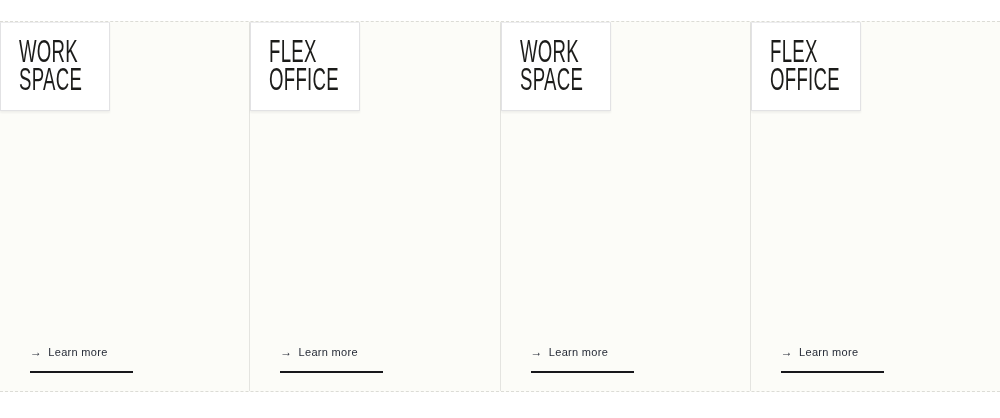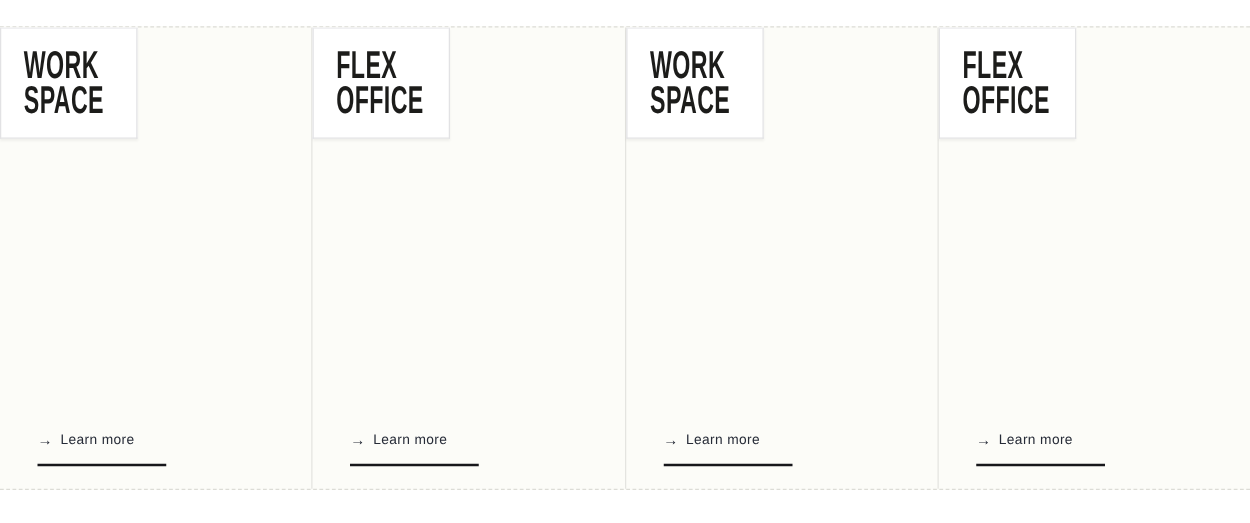--- a/index.html
+++ b/index.html
@@ -38,21 +38,21 @@
     background: #ffffff;
     border: 1px solid #e2e2e4;
     border-top-color: #ececee;
     box-shadow: 0 2px 2px rgba(0,0,0,0.05);
     padding: 15px 0 0 18px;
     overflow: hidden;
   }
   .card-title {
     font-size: 31px;
     line-height: 28px;
-    font-weight: 700;
+    font-weight: 400;
     color: #1c1c1a;
     letter-spacing: 0.5px;
     white-space: nowrap;
   }
   .card-title .line {
     display: block;
     transform: scaleX(0.60);
     transform-origin: left center;
   }
   .learn-more {

